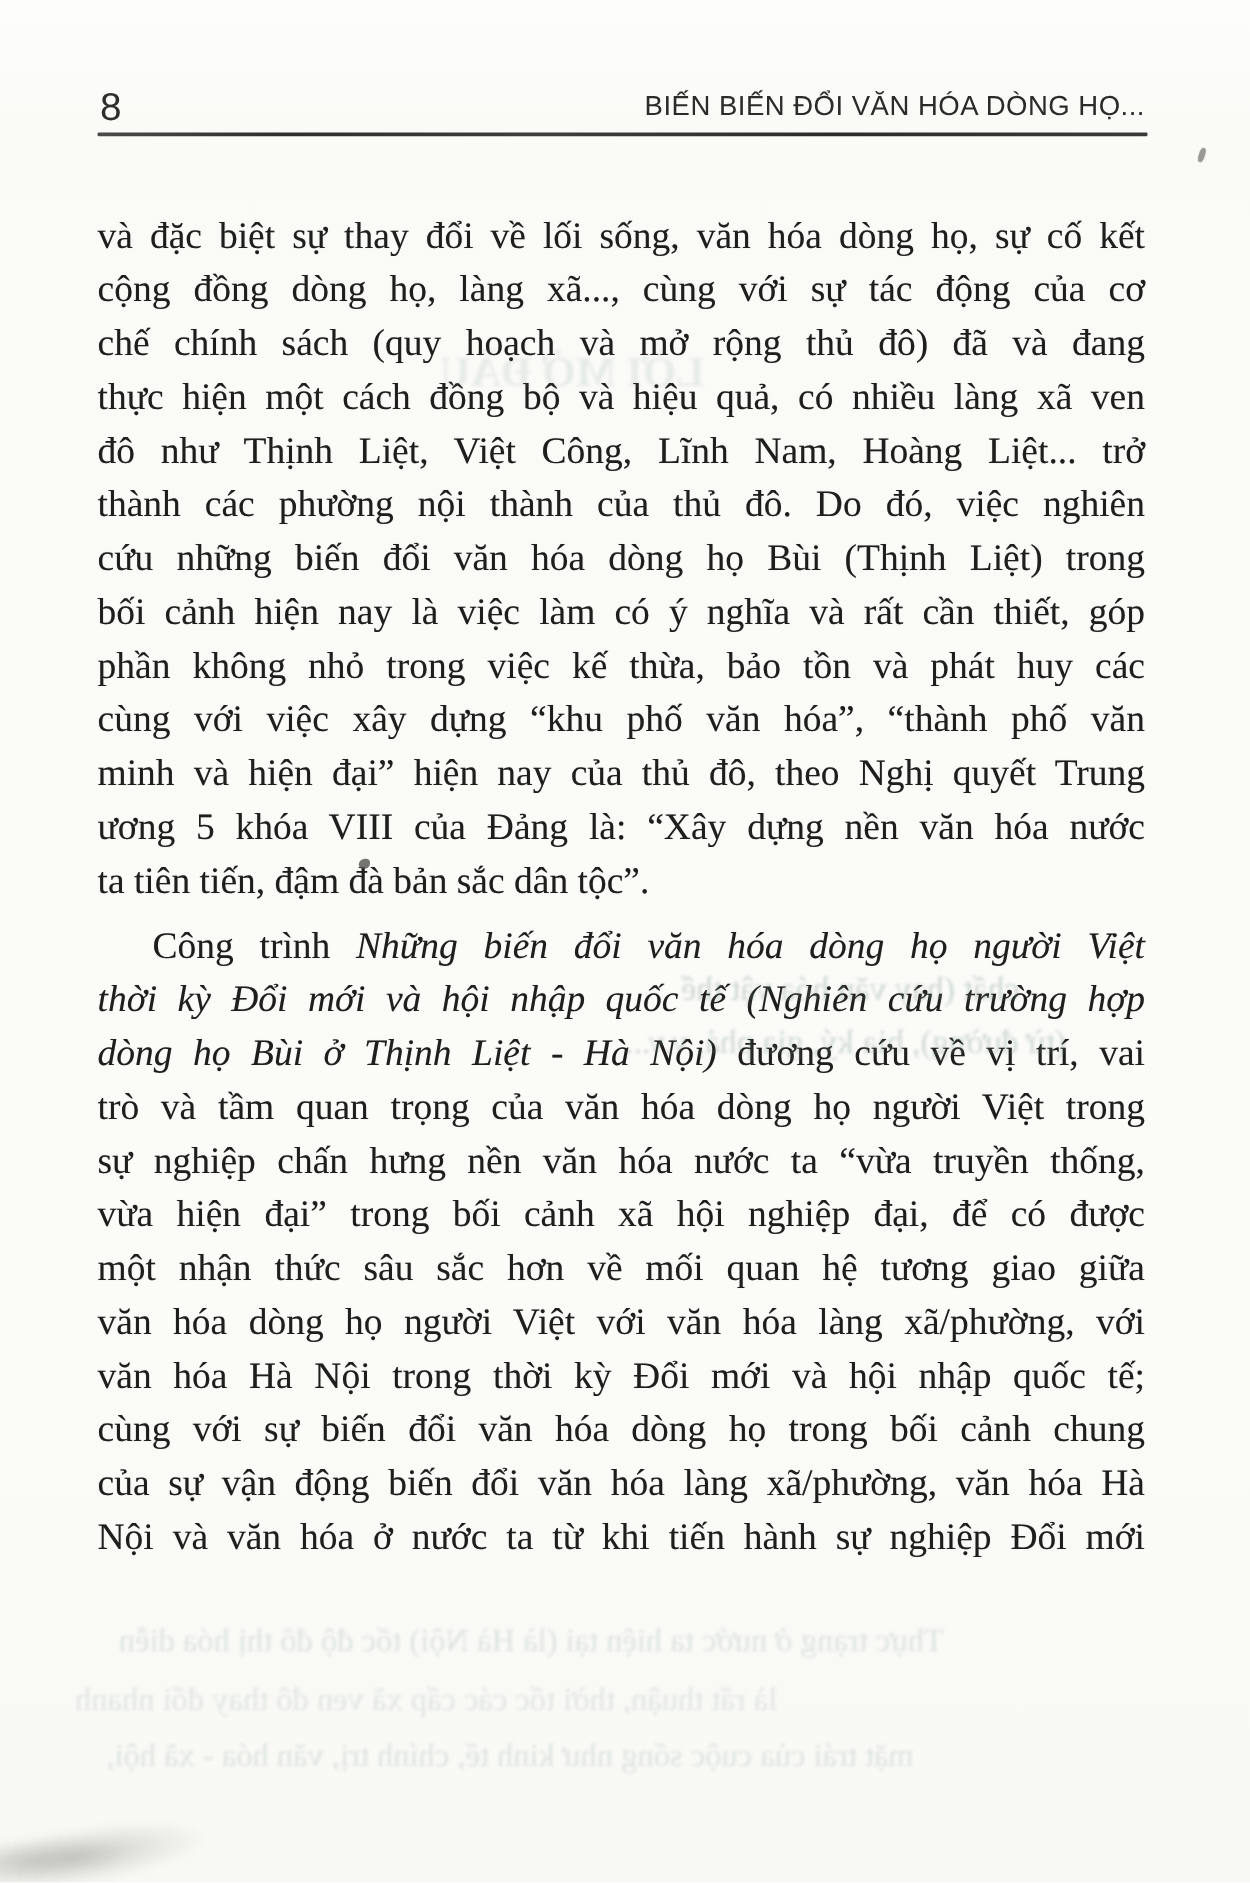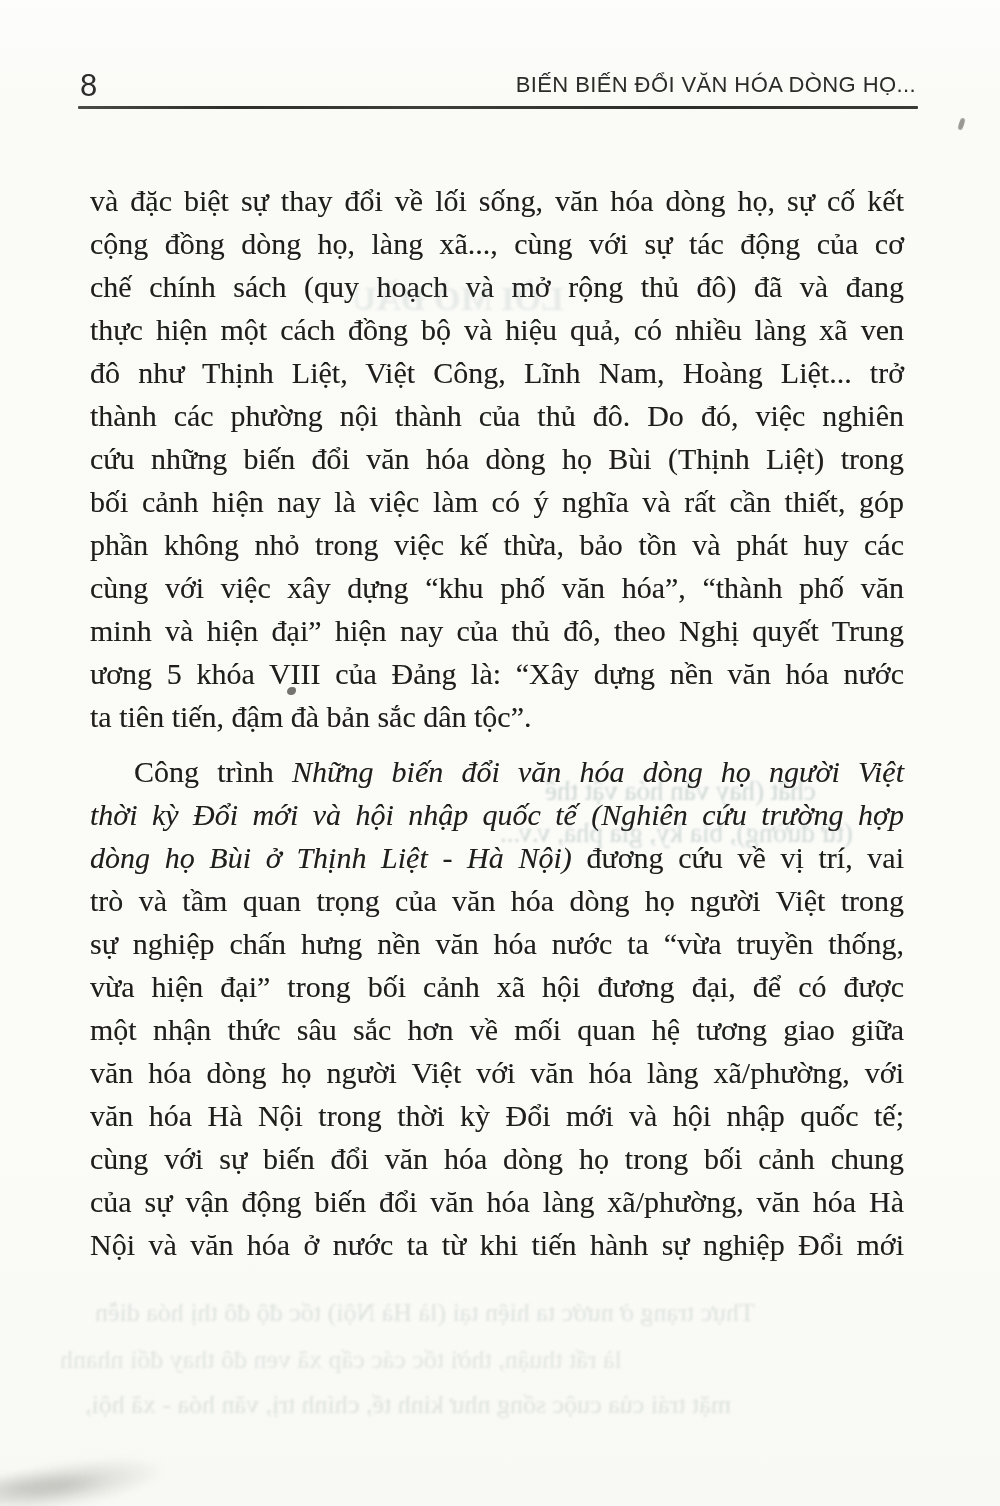--- a/index.html
+++ b/index.html
@@ -44,21 +44,21 @@
   
   .body-text {
     position: absolute;
     left: 78px; top: 167px;
     width: 838px;
     font-size: 30px;
     line-height: 43px;
     color: #1f1e1d;
     text-shadow: 0 0 0.6px rgba(35,35,35,0.35);
   }
-  .paragraph { margin: 12px; }
+  .paragraph { margin: 0; }
   .paragraph + .paragraph { margin-top: 9px; }
   .line {
     text-align: justify;
     text-align-last: left;
     height: 43px;
     overflow: visible;
   }
   .line.just { text-align-last: justify; }
   .line.indent { text-indent: 44px; }
   .italic { font-style: italic; }
@@ -134,21 +134,21 @@
         <div class="line just"><span class="regular">minh và hiện đại” hiện nay của thủ đô, theo Nghị quyết Trung</span></div>
         <div class="line just"><span class="regular">ương 5 khóa VIII của Đảng là: “Xây dựng nền văn hóa nước</span></div>
         <div class="line"><span class="regular">ta tiên tiến, đậm đà bản sắc dân tộc”.</span></div>
       </div>
       <div class="paragraph">
         <div class="line just indent"><span class="regular">Công trình </span><span class="italic">Những biến đổi văn hóa dòng họ người Việt</span></div>
         <div class="line just"><span class="italic">thời kỳ Đổi mới và hội nhập quốc tế (Nghiên cứu trường hợp</span></div>
         <div class="line just"><span class="italic">dòng họ Bùi ở Thịnh Liệt - Hà Nội)</span><span class="regular"> đương cứu về vị trí, vai</span></div>
         <div class="line just"><span class="regular">trò và tầm quan trọng của văn hóa dòng họ người Việt trong</span></div>
         <div class="line just"><span class="regular">sự nghiệp chấn hưng nền văn hóa nước ta “vừa truyền thống,</span></div>
-        <div class="line just"><span class="regular">vừa hiện đại” trong bối cảnh xã hội đương đại, để có được</span></div>
+        <div class="line just"><span class="regular">vừa hiện đại” trong bối cảnh xã hội nghiệp đại, để có được</span></div>
         <div class="line just"><span class="regular">một nhận thức sâu sắc hơn về mối quan hệ tương giao giữa</span></div>
         <div class="line just"><span class="regular">văn hóa dòng họ người Việt với văn hóa làng xã/phường, với</span></div>
         <div class="line just"><span class="regular">văn hóa Hà Nội trong thời kỳ Đổi mới và hội nhập quốc tế;</span></div>
         <div class="line just"><span class="regular">cùng với sự biến đổi văn hóa dòng họ trong bối cảnh chung</span></div>
         <div class="line just"><span class="regular">của sự vận động biến đổi văn hóa làng xã/phường, văn hóa Hà</span></div>
         <div class="line just"><span class="regular">Nội và văn hóa ở nước ta từ khi tiến hành sự nghiệp Đổi mới</span></div>
       </div>
     </div>
 
   <div class="smudge"></div>

